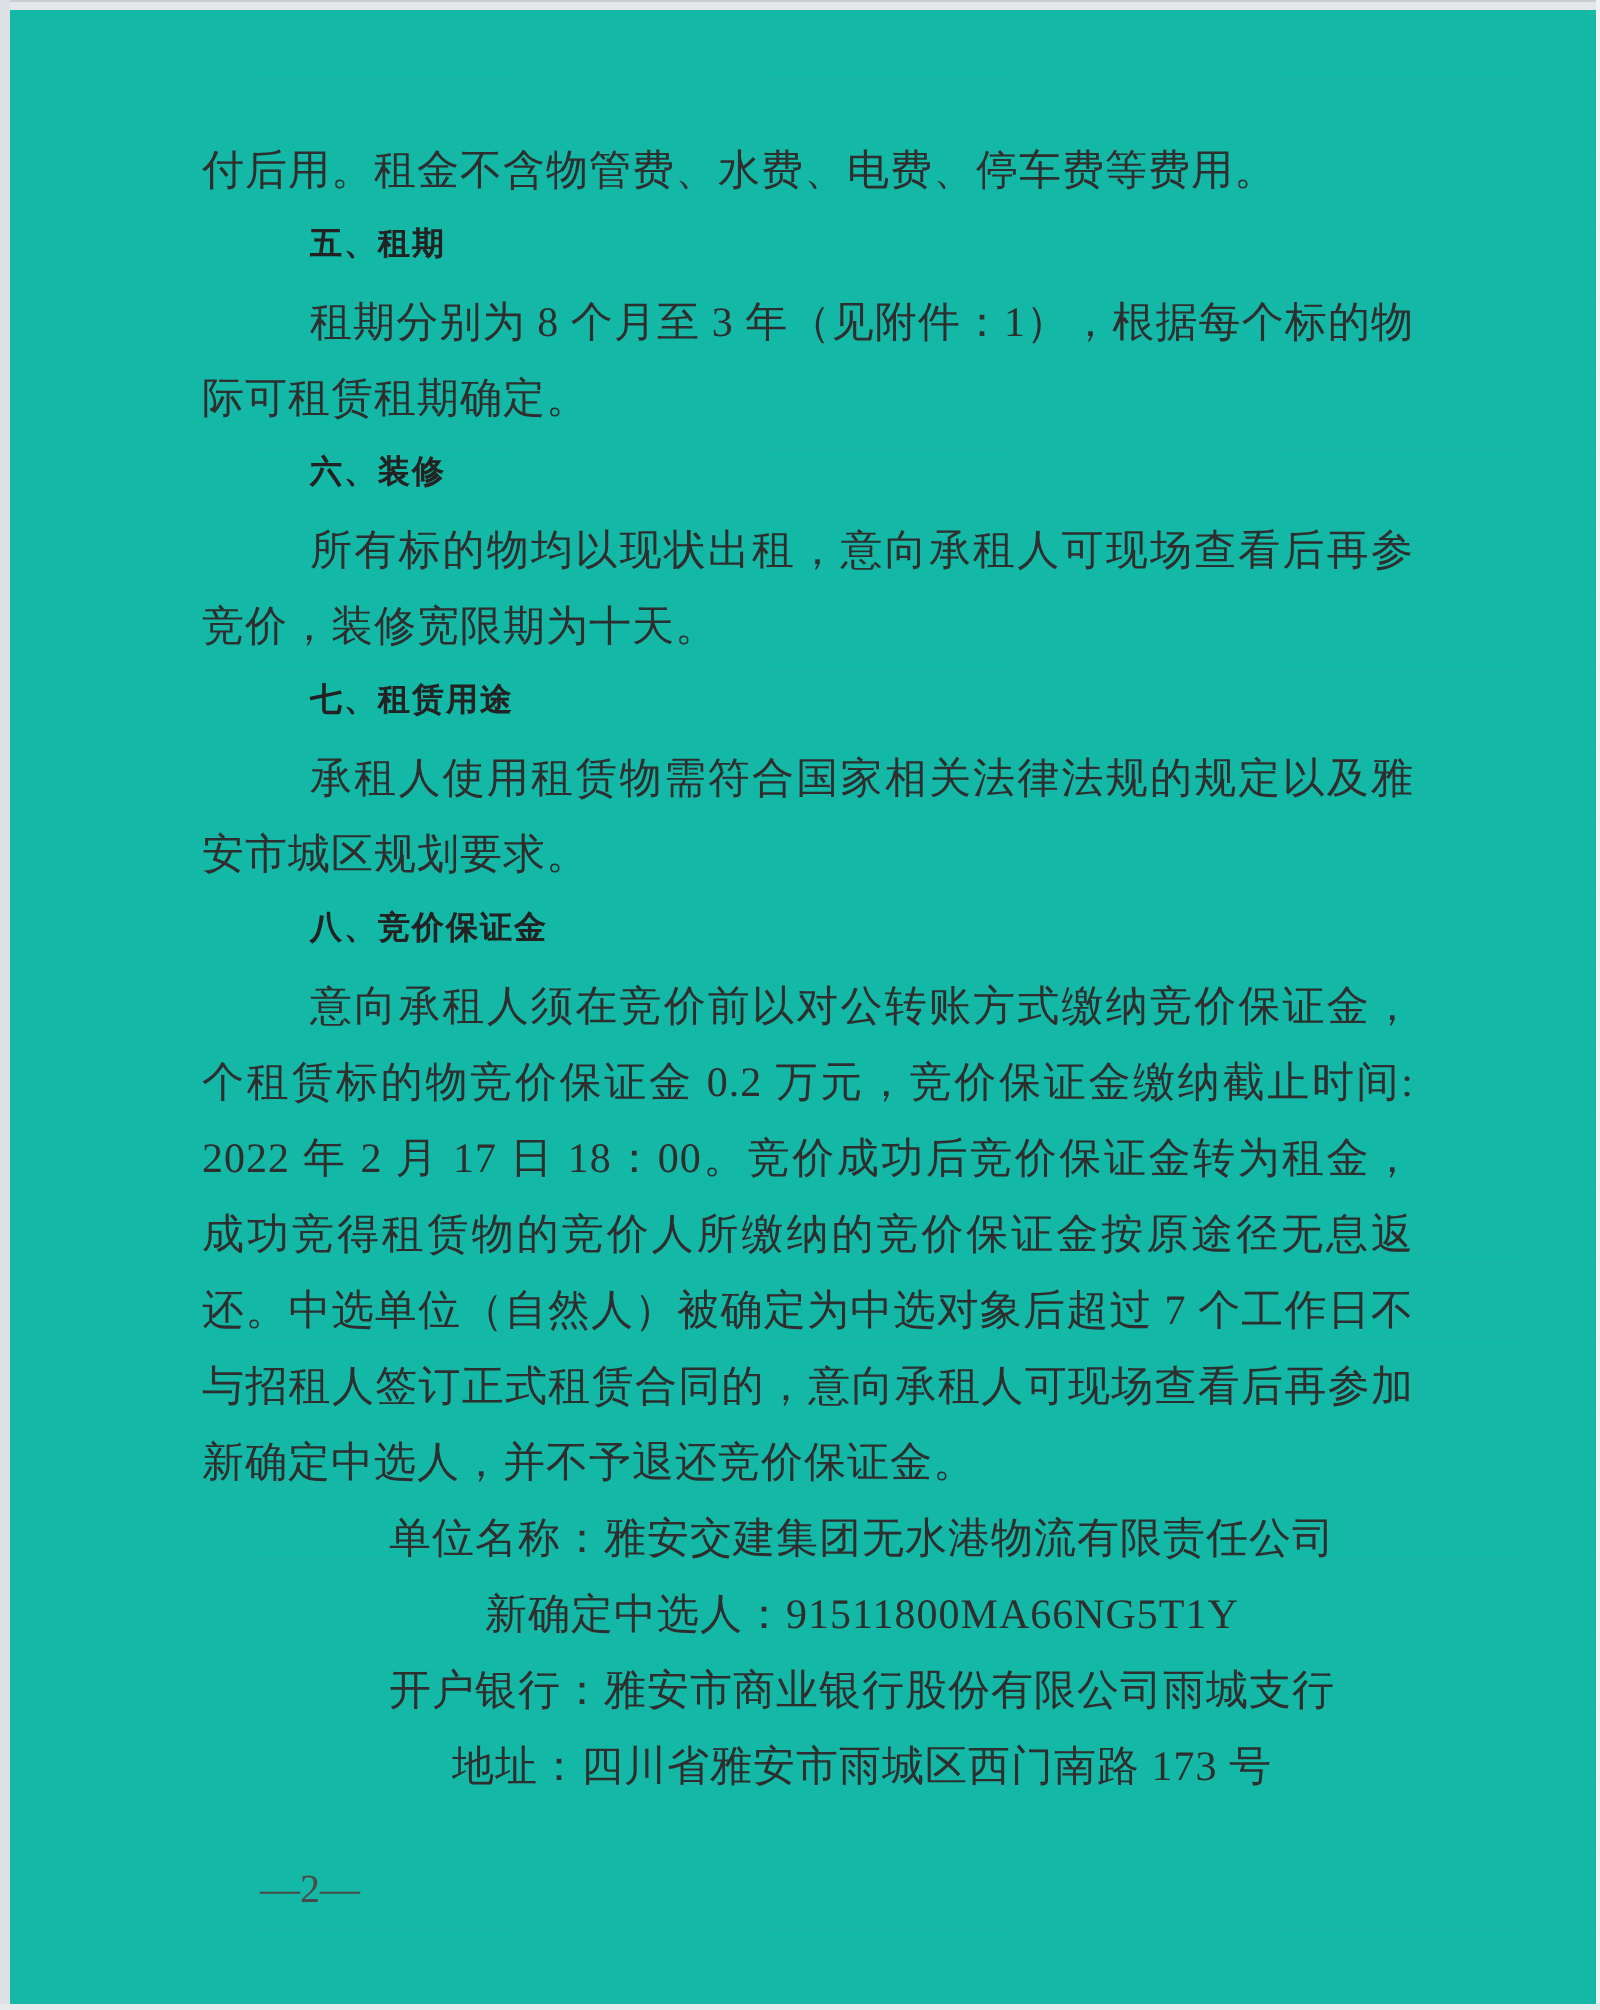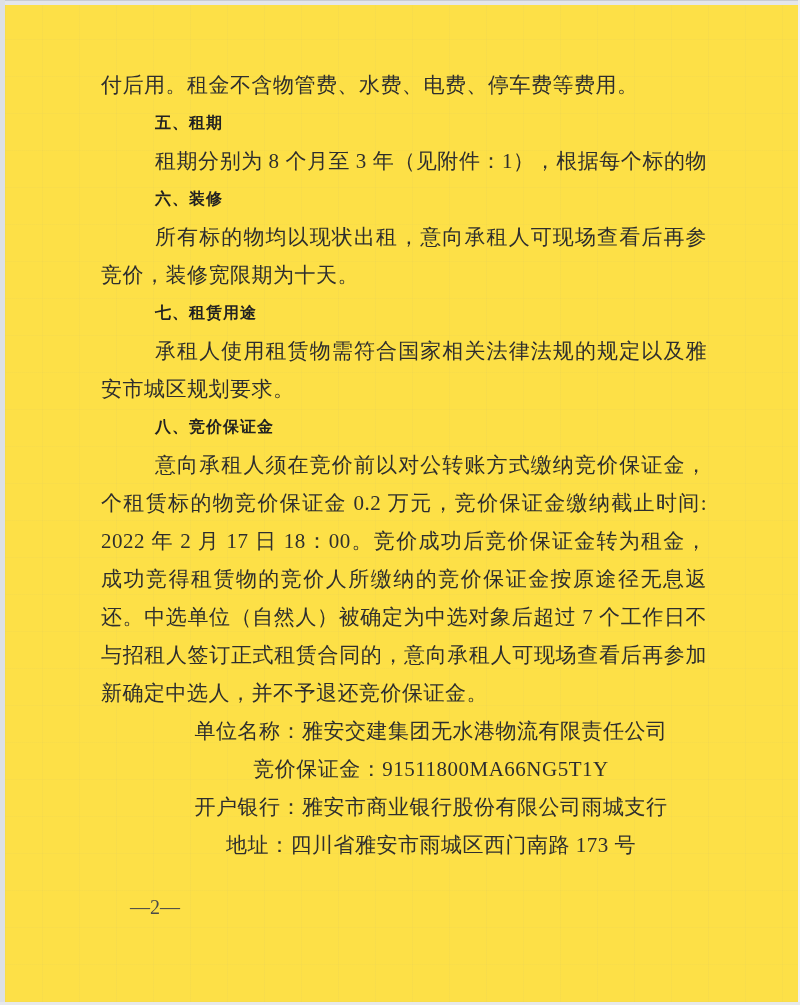--- a/index.html
+++ b/index.html
@@ -4,21 +4,21 @@
 <style>
   html, body {
     margin: 0;
     padding: 0;
     background: #ffffff;
   }
   .scan {
     position: relative;
     width: 800px;
     height: 1005px;
-    background: #fde047;
+    background: #14b8a6;
     overflow: hidden;
     font-family: "Liberation Serif", serif;
   }
   
   .scan::before {
     content: "";
     position: absolute;
     top: 4px; left: 5px; right: 0; bottom: 3px;
     background:
       repeating-linear-gradient(90deg, rgba(130,140,160,0.04) 0 1px, transparent 1px 37px),
@@ -94,34 +94,35 @@
 <div class="scan">
   <div class="edge-top"></div>
   <div class="edge-left"></div>
   <div class="edge-right"></div>
   <div class="edge-bottom"></div>
 
   <div class="content">
     <div class="line">付后用。租金不含物管费、水费、电费、停车费等费用。</div>
     <div class="line heading">五、租期</div>
     <div class="line indent justify">租期分别为 8 个月至 3 年（见附件：1），根据每个标的物实</div>
+    <div class="line">际可租赁租期确定。</div>
     <div class="line heading">六、装修</div>
     <div class="line indent justify">所有标的物均以现状出租，意向承租人可现场查看后再参加</div>
     <div class="line">竞价，装修宽限期为十天。</div>
     <div class="line heading">七、租赁用途</div>
     <div class="line indent justify">承租人使用租赁物需符合国家相关法律法规的规定以及雅</div>
     <div class="line">安市城区规划要求。</div>
     <div class="line heading">八、竞价保证金</div>
     <div class="line indent justify">意向承租人须在竞价前以对公转账方式缴纳竞价保证金，每</div>
     <div class="line justify">个租赁标的物竞价保证金 0.2 万元，竞价保证金缴纳截止时间:</div>
     <div class="line justify">2022 年 2 月 17 日 18：00。竞价成功后竞价保证金转为租金，未</div>
     <div class="line justify">成功竞得租赁物的竞价人所缴纳的竞价保证金按原途径无息返</div>
     <div class="line justify">还。中选单位（自然人）被确定为中选对象后超过 7 个工作日不</div>
     <div class="line justify">与招租人签订正式租赁合同的，意向承租人可现场查看后再参加</div>
     <div class="line">新确定中选人，并不予退还竞价保证金。</div>
     <div class="line indent">单位名称：雅安交建集团无水港物流有限责任公司</div>
-    <div class="line indent">竞价保证金：91511800MA66NG5T1Y</div>
+    <div class="line indent">新确定中选人：91511800MA66NG5T1Y</div>
     <div class="line indent">开户银行：雅安市商业银行股份有限公司雨城支行</div>
     <div class="line indent">地址：四川省雅安市雨城区西门南路 173 号</div>
 
     <div class="page-number">—2—</div>
   </div>
 </div>
 
 </body></html>

